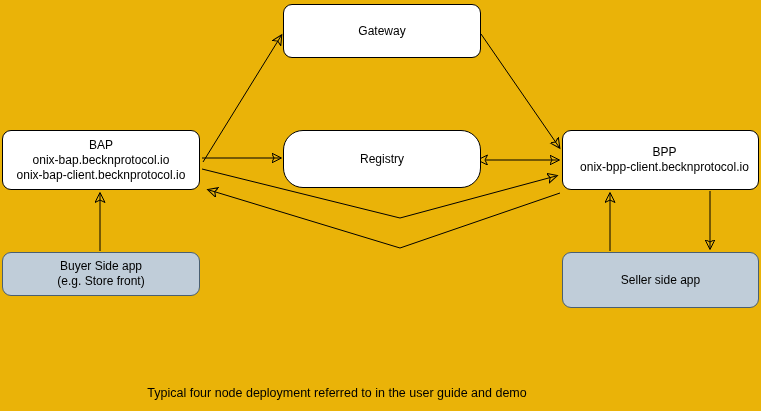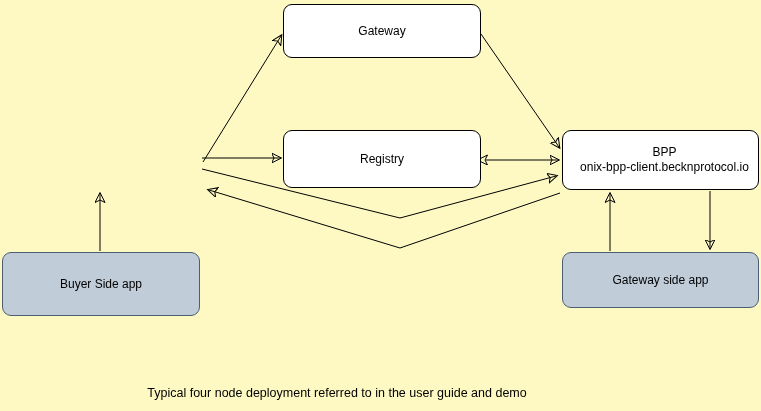--- a/index.html
+++ b/index.html
@@ -5,21 +5,21 @@
   html, body {
     margin: 0;
     padding: 0;
     background: #ffffff;
     font-family: "Liberation Sans", "DejaVu Sans", sans-serif;
   }
   .canvas {
     position: relative;
     width: 761px;
     height: 411px;
-    background: #fef9c3;
+    background: #eab308;
     overflow: hidden;
   }
   .wires {
     position: absolute;
     left: 0;
     top: 0;
     width: 761px;
     height: 411px;
     pointer-events: none;
   }
@@ -93,33 +93,39 @@
 
     <path d="M610,251 L610,194" marker-end="url(#ah)"></path>
 
     <path d="M710,191 L710,248" marker-end="url(#ah)"></path>
   </svg>
 
   <div class="node white" style="left:283px; top:4px; width:198px; height:54px;">
     <div class="nl">Gateway</div>
   </div>
 
+  <div class="node white" style="left:2px; top:130px; width:198px; height:60px;">
+    <div class="nl">BAP</div>
+    <div class="nl">onix-bap.becknprotocol.io</div>
+    <div class="nl">onix-bap-client.becknprotocol.io</div>
+  </div>
 
-  <div class="node white" style="left:283px; top:130px; width:198px; height:58px;">
+  <div class="node white" style="left:283px; top:130px; width:198px; height:58px;border-radius:20px;">
     <div class="nl">Registry</div>
   </div>
 
   <div class="node white" style="left:562px; top:130px; width:197px; height:60px;padding-left:8px;">
     <div class="nl">BPP</div>
     <div class="nl">onix-bpp-client.becknprotocol.io</div>
   </div>
 
-  <div class="node app" style="left:2px; top:252px; width:198px; height:64px;">
+  <div class="node app" style="left:2px; top:252px; width:198px; height:44px;">
     <div class="nl">Buyer Side app</div>
+    <div class="nl">(e.g. Store front)</div>
   </div>
 
   <div class="node app" style="left:562px; top:252px; width:197px; height:56px;">
-    <div class="nl">Gateway side app</div>
+    <div class="nl">Seller side app</div>
   </div>
 
   <div class="caption">Typical four node deployment referred to in the user guide and demo</div>
 
 </div>
 
 </body></html>

